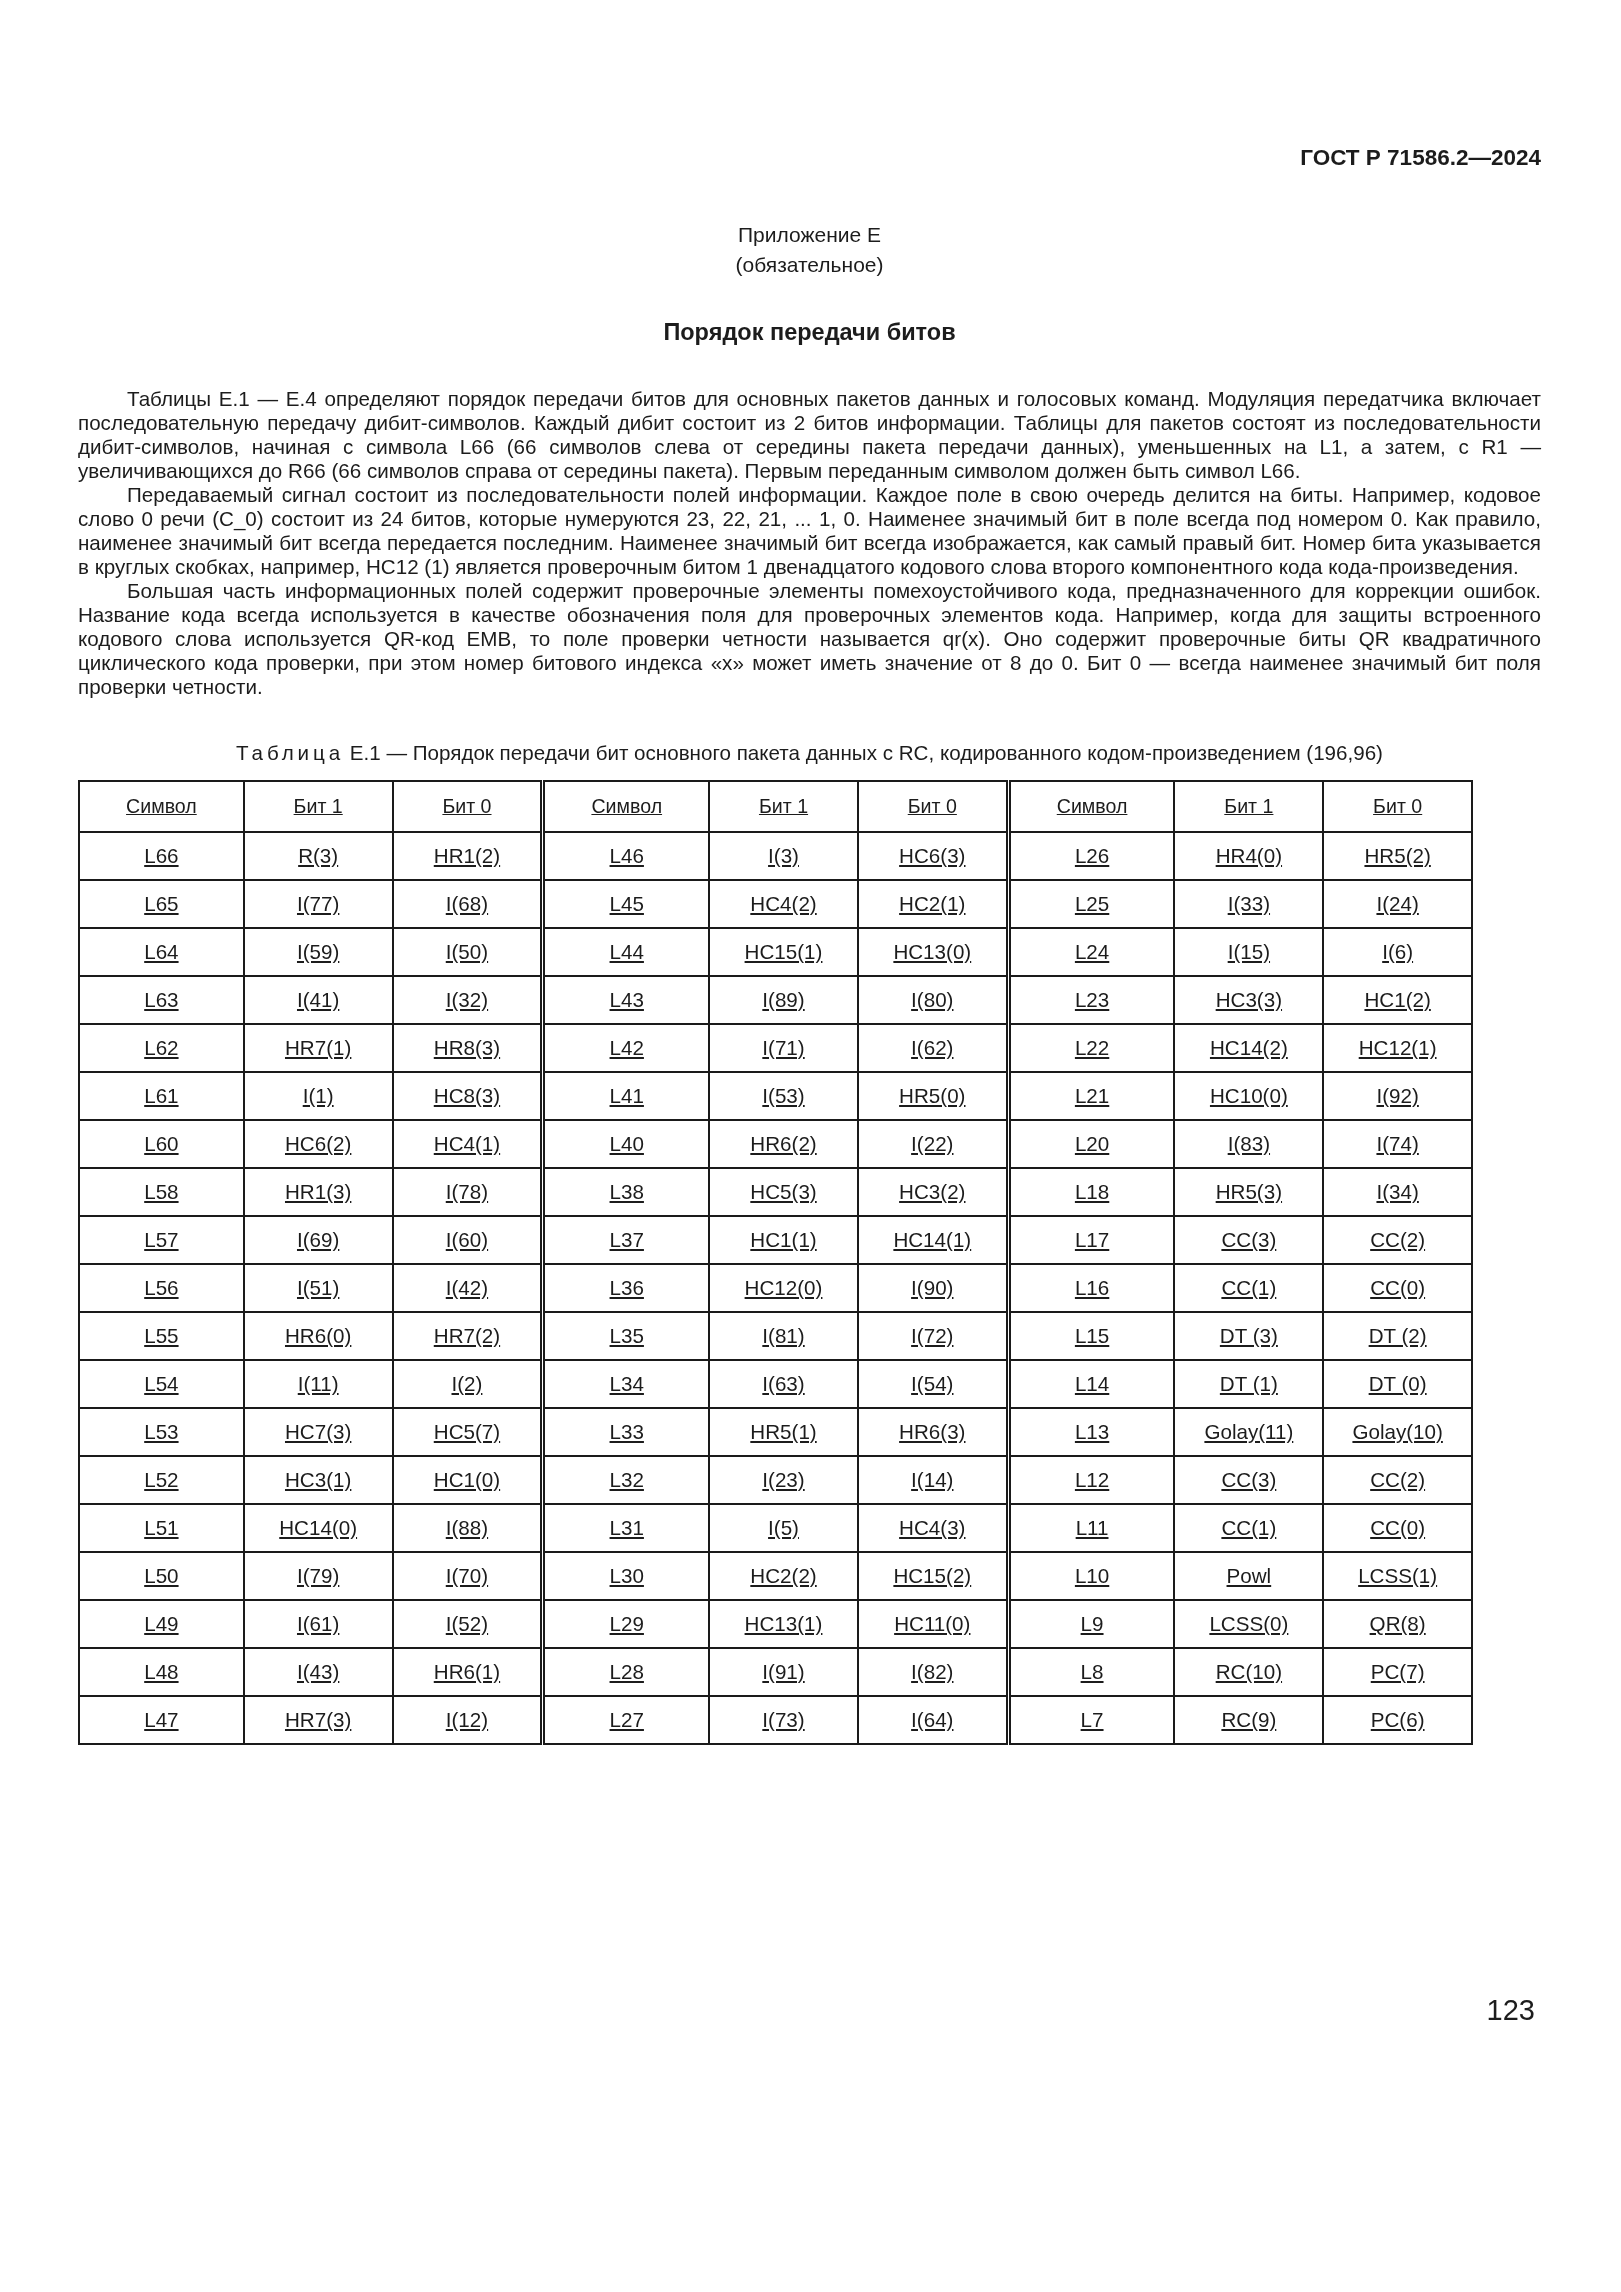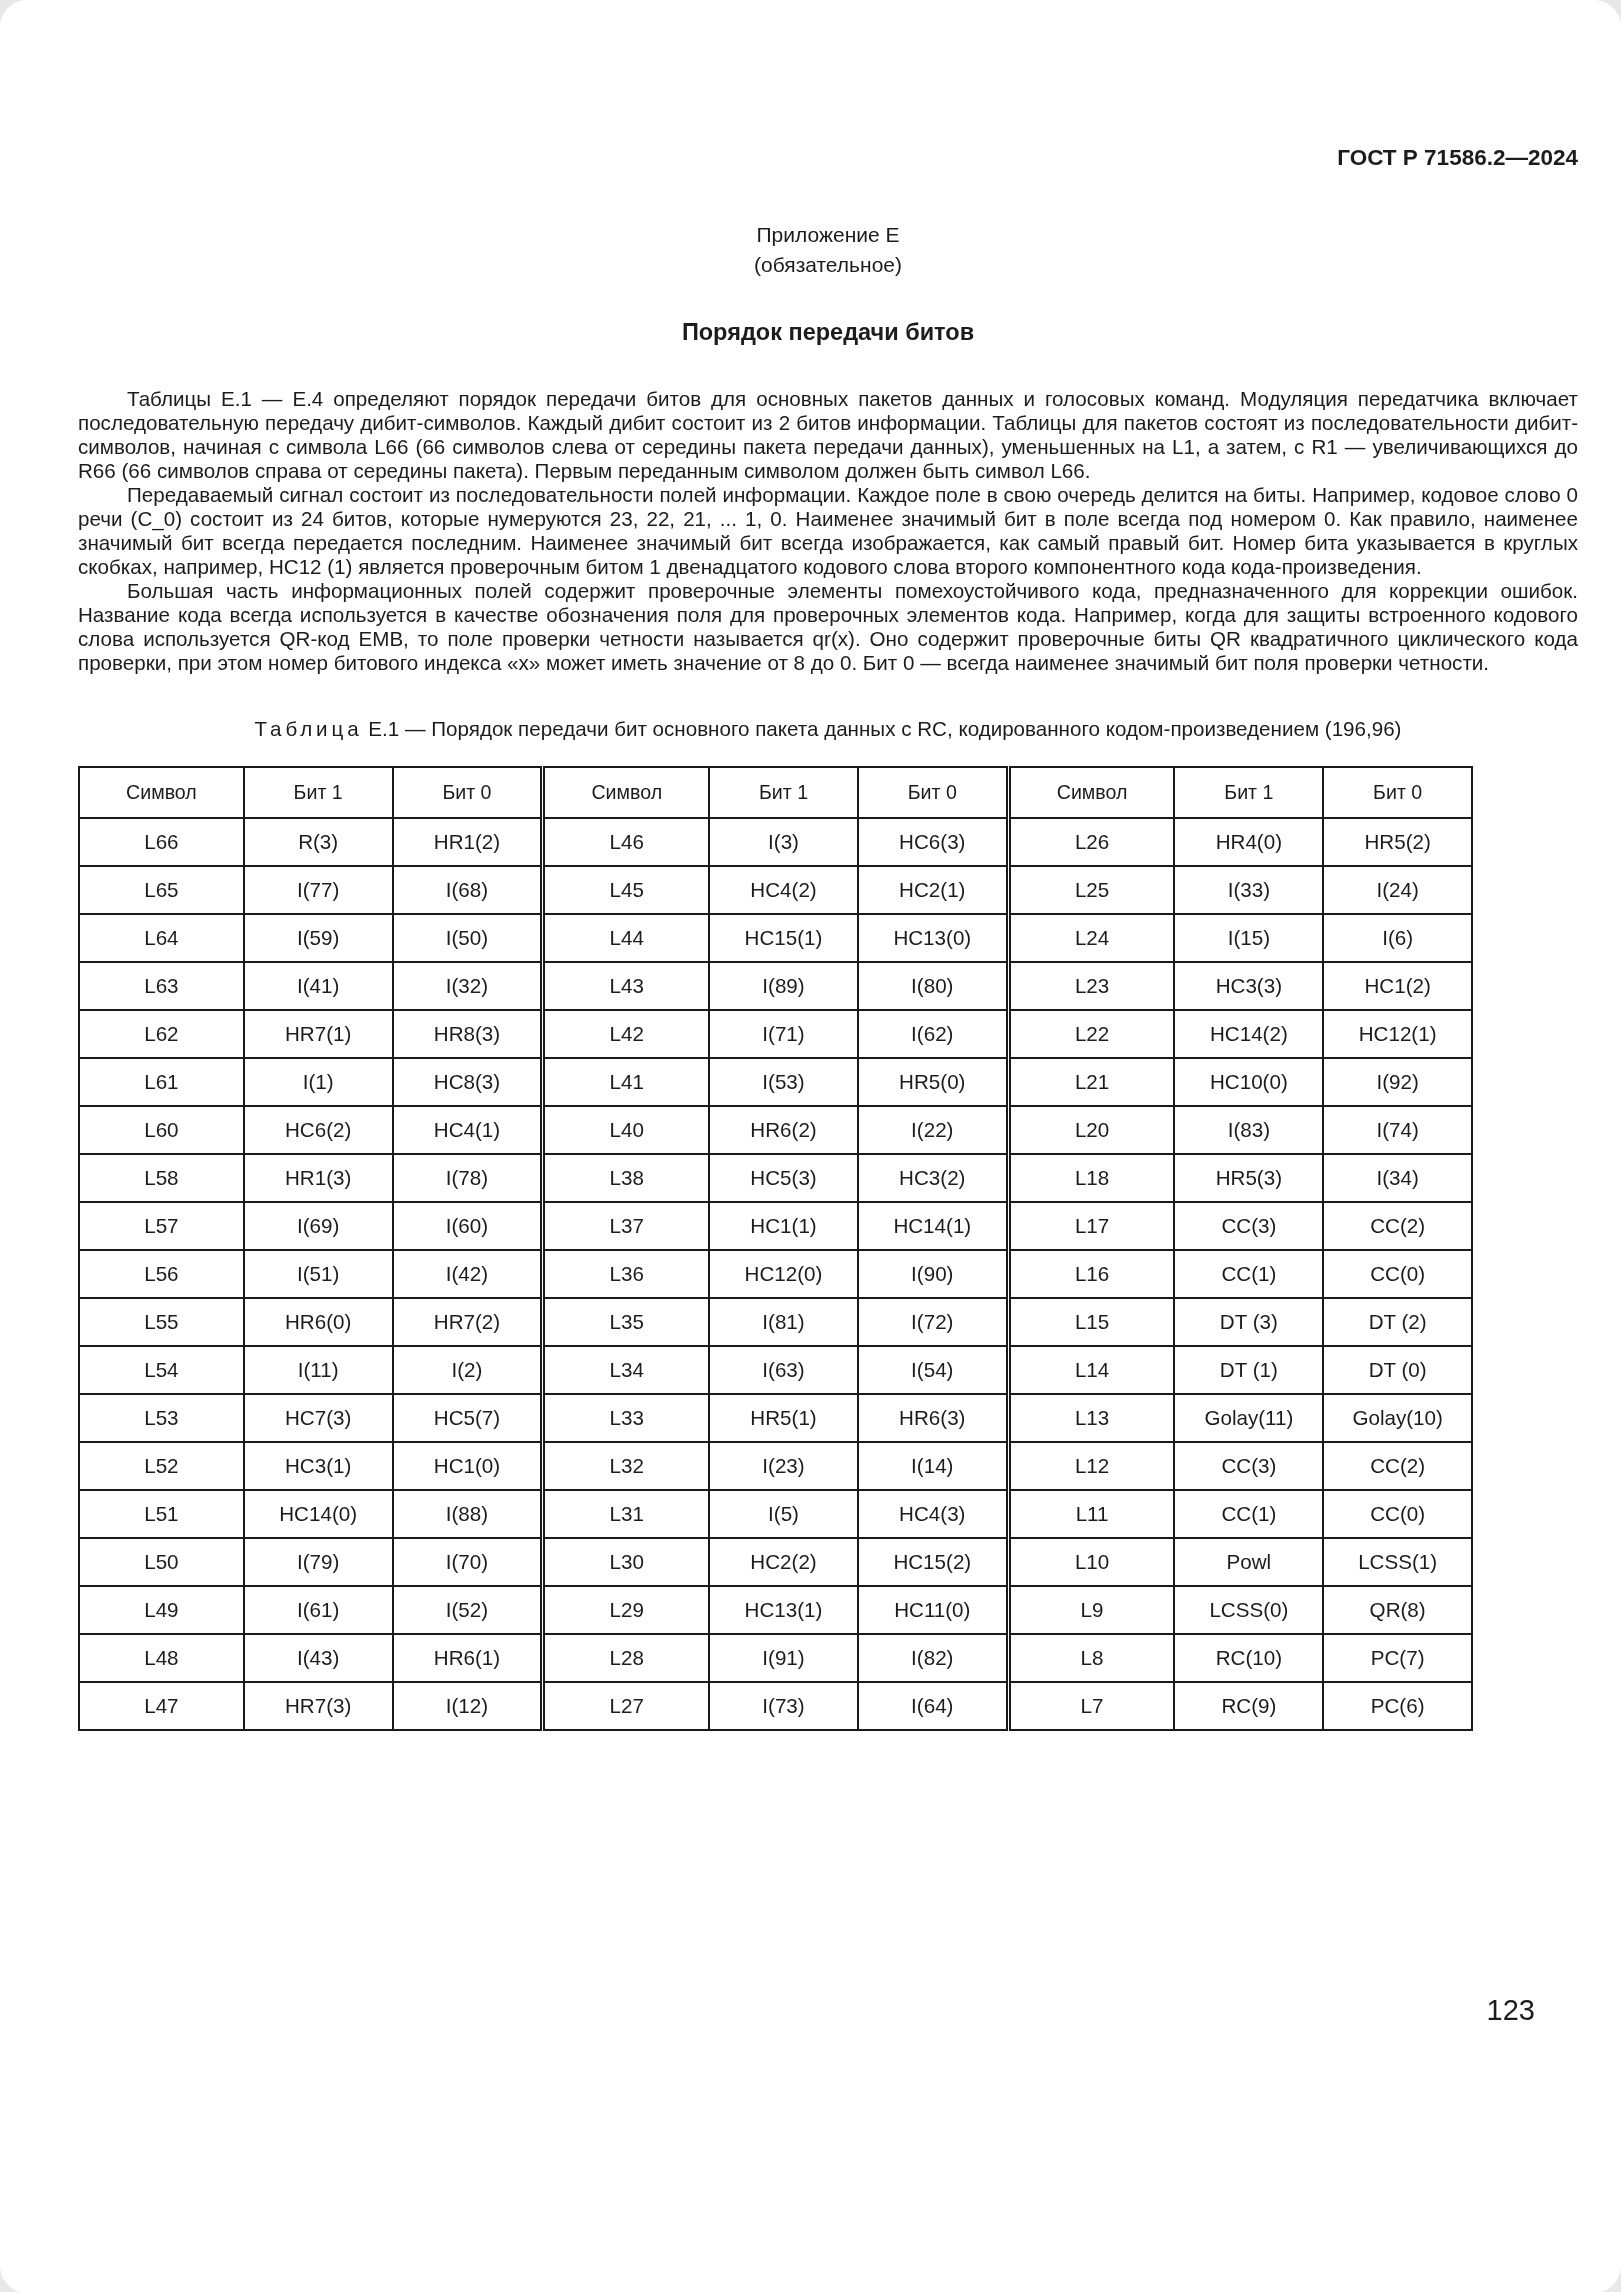--- a/index.html
+++ b/index.html
@@ -9,23 +9,22 @@
   }
   .page {
     position: relative;
     width: 1621px;
     height: 2293px;
     margin: 0 auto;
     background: #ffffff;
     font-family: "Liberation Sans", sans-serif;
     color: #1c1c1c;
     box-sizing: border-box;
-    padding: 145px 43px 0 78px;
+    padding: 145px 80px 0 78px;
     overflow: hidden;
-    border-radius: 27px;
   }
   .doc-header {
     text-align: right;
     font-size: 22.5px;
     font-weight: bold;
     line-height: 25.5px;
     margin: 0 0 49px 0;
   }
   .appendix-title {
     text-align: center;
@@ -54,24 +53,25 @@
   .table-caption {
     margin: 39px 0 0 0;
     font-size: 20.6px;
     line-height: 29px;
     text-align: center;
   }
   .table-caption .caption-word {
     letter-spacing: 3.9px;
   }
   table.bit-table {
-    margin-top: 23px;
+    margin-top: 13px;
     border-collapse: collapse;
     border: 2.9px solid #1a1a1a;
     table-layout: fixed;
+    text-decoration: underline;
   }
   table.bit-table th,
   table.bit-table td {
     border: 2px solid #1a1a1a;
     text-align: center;
     vertical-align: middle;
     font-size: 20.6px;
     font-weight: normal;
     padding: 0 3.9px;
     overflow: hidden;

